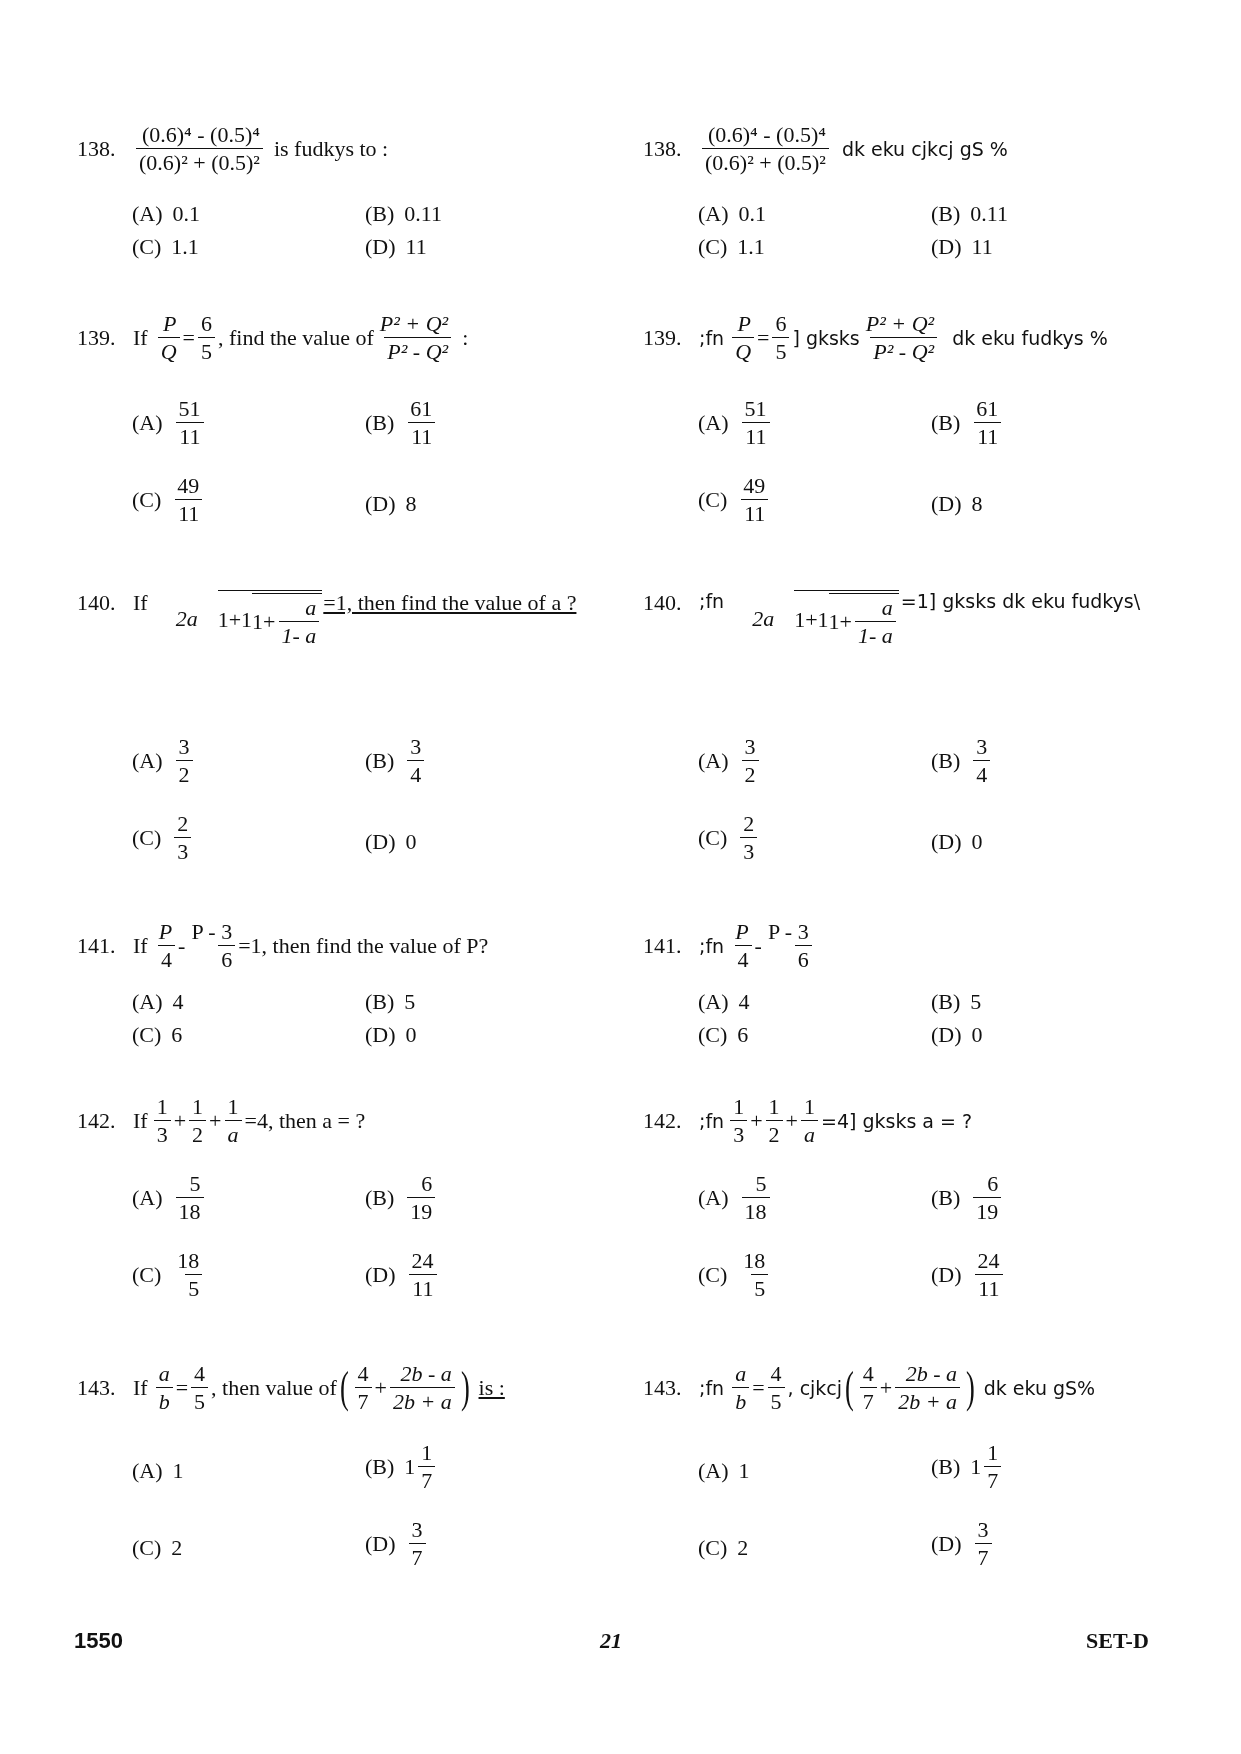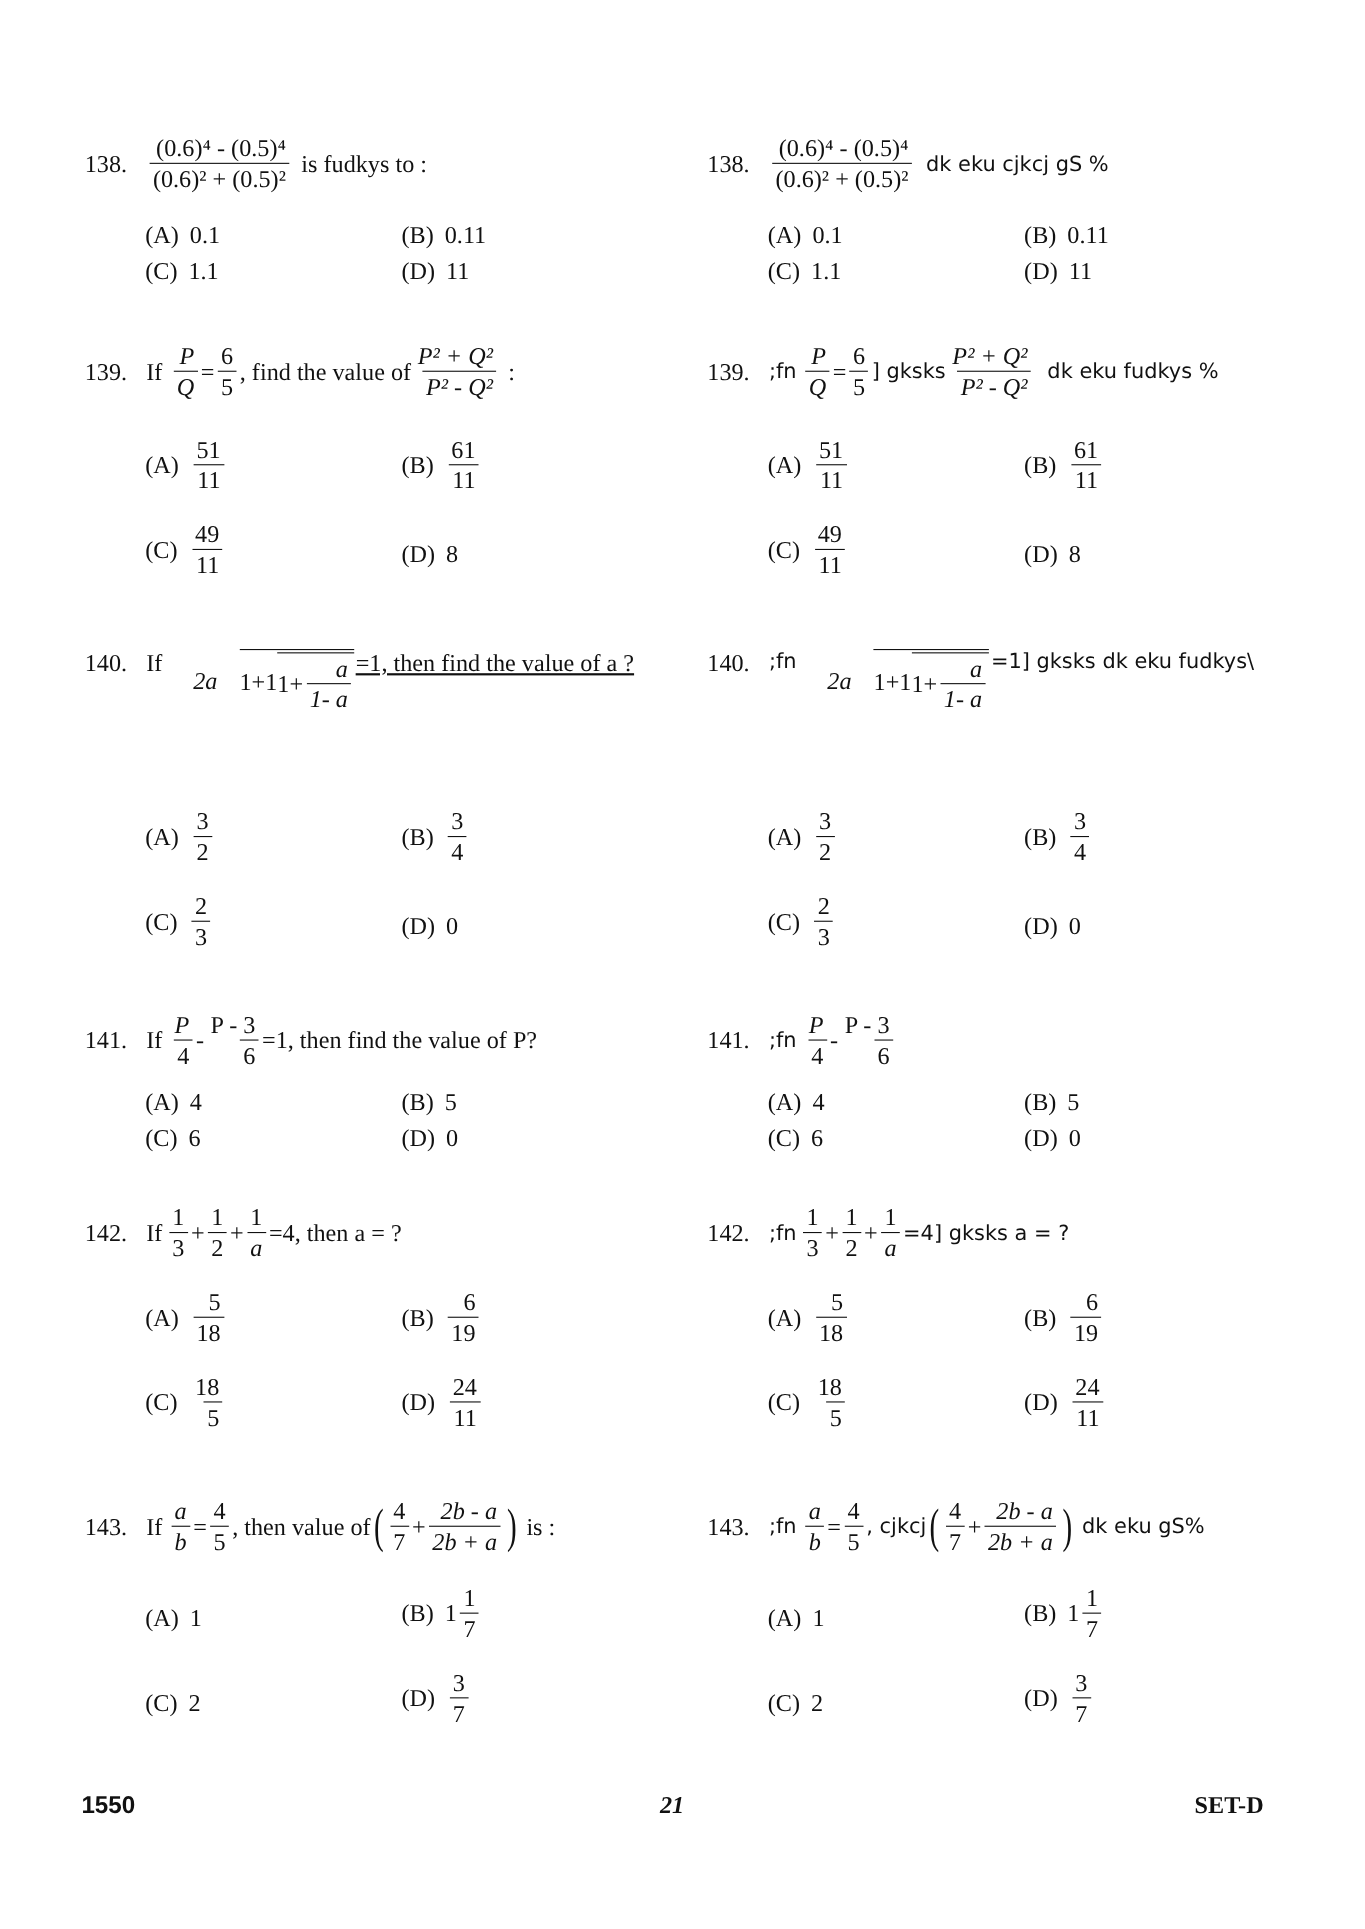--- a/index.html
+++ b/index.html
@@ -254,21 +254,21 @@
       <span class="frac">
           <span class="num">4</span>
           <span class="den">7</span>
         </span>
       <span>+</span>
       <span class="frac it">
           <span class="num">2b - a</span>
           <span class="den">2b + a</span>
         </span>
       <span class="paren">)</span>
-      <span style="margin-left:6px;">is :</span>
+      <span style="margin-left:6px;text-decoration:underline;">is :</span>
     </div>
     <div class="opt" style="left:132px; top:1458px;">
         <span class="lbl">(A)</span>
         <span>1</span>
       </div>
     <div class="opt" style="left:365px; top:1441px;">
         <span class="lbl">(B)</span>
         <span class="mixed">
           <span>1</span>
           <span class="frac">

